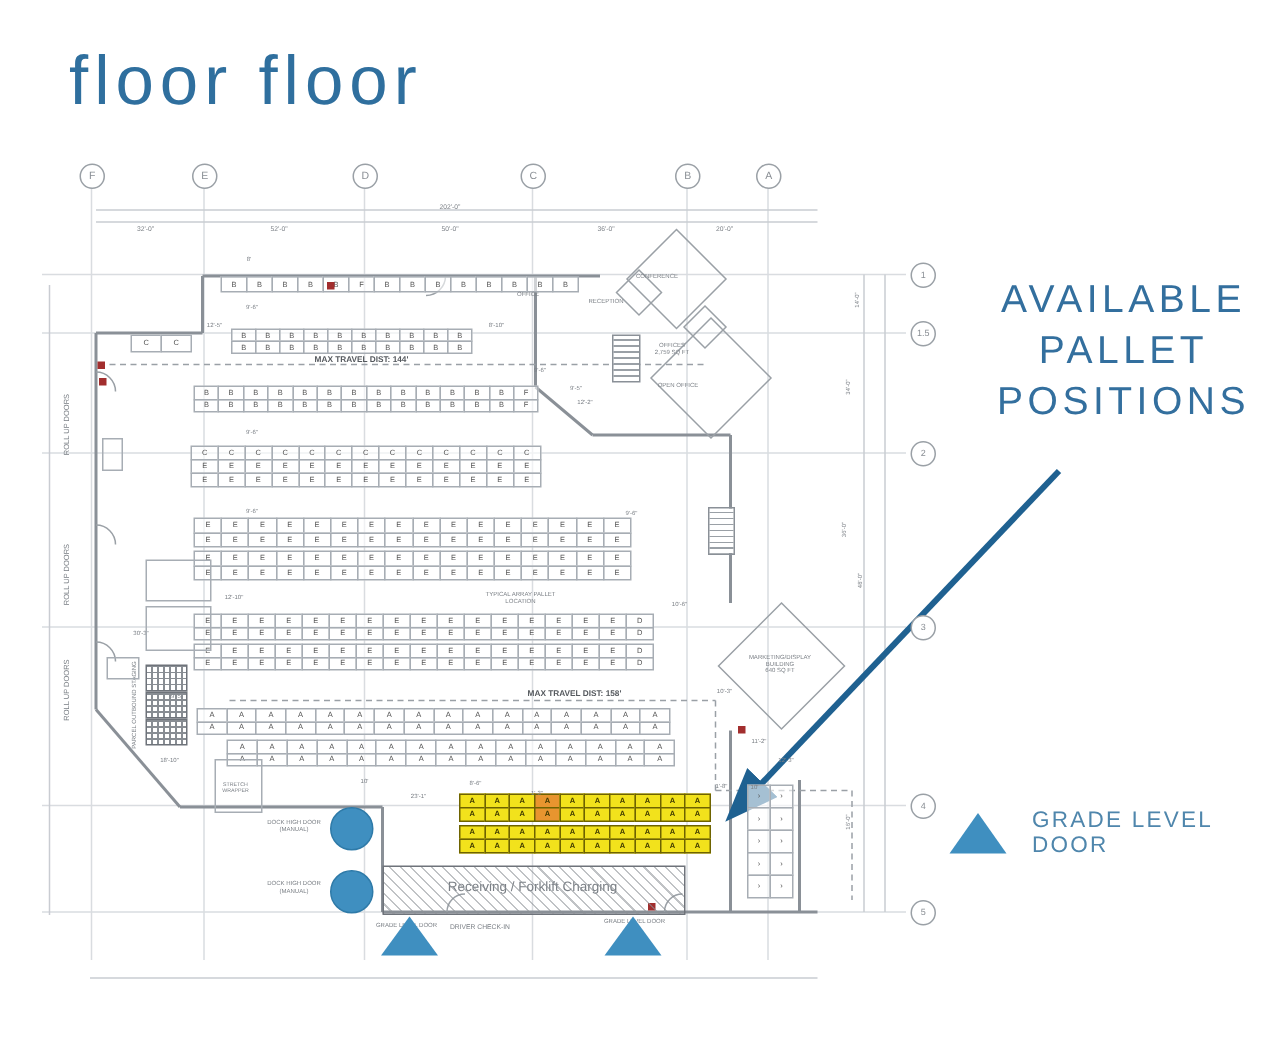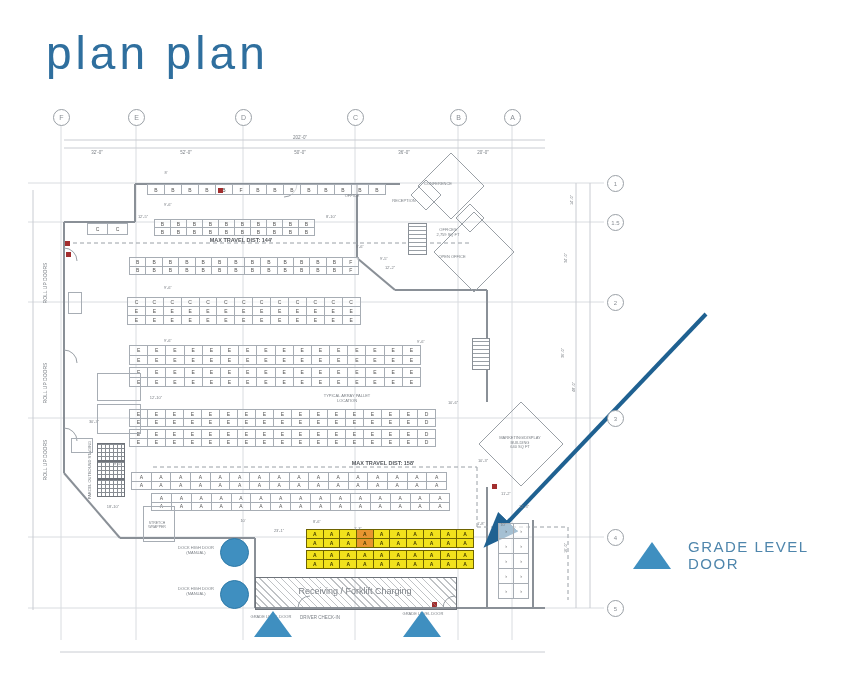--- a/index.html
+++ b/index.html
@@ -41,21 +41,21 @@
   .legend-item{position:absolute;display:flex;align-items:center;}
   .legend-label{color:#4f86ac;font-size:15px;font-weight:300;letter-spacing:1.5px;}
   .legend-tri{width:0;height:0;border-left:19px solid transparent;border-right:19px solid transparent;
         border-bottom:27px solid var(--blue,#3f8fc0);}
   .legend-circ{width:28px;height:28px;border-radius:50%;background:var(--blue,#3f8fc0);}
 </style>
 </head>
 <body>
 
 <div id="page">
-  <div id="page-title">plan plan</div>
+  <div id="page-title">floor floor</div>
 
   <svg id="plan-svg" width="858" height="692">
     <defs>
       <marker id="ah" markerWidth="9" markerHeight="8" refX="7" refY="3.5" orient="auto">
         <path d="M0,0 L9,3.5 L0,7 z" fill="#1f6191"></path>
       </marker>
     </defs>
     <g id="svg-content">
         <line x1="61" y1="125" x2="61" y2="640" class="gl"></line>
         <line x1="136" y1="125" x2="136" y2="640" class="gl"></line>
@@ -628,18 +628,23 @@
       <div class="pblock" style="left: 97px; top: 461px; width: 26px; height: 16px;"></div>
       <div class="pblock" style="left: 97px; top: 479px; width: 26px; height: 16px;"></div>
       <div class="ebox" style="left: 68px; top: 292px; width: 12px; height: 20px;"></div>
       <div class="ebox" style="left: 97px; top: 373px; width: 42px; height: 26px;"></div>
       <div class="ebox" style="left: 97px; top: 404px; width: 42px; height: 28px;"></div>
       <div class="ebox" style="left: 71px; top: 438px; width: 20px; height: 13px;"></div>
       <div class="ebox" style="left: 143px; top: 506px; width: 30px; height: 34px;"></div>
       <div id="receiving" style="left: 255px; top: 577px; width: 200px; height: 31px;"></div>
     </div>
 
+  <div id="annotation">
+    <div>AVAILABLE</div>
+    <div>PALLET</div>
+    <div>POSITIONS</div>
+  </div>
 
   <div class="legend-item" style="left:633px;top:538px;">
     <span class="legend-tri"></span>
     <span class="legend-label" style="margin-left:17px;">GRADE LEVEL DOOR</span>
   </div>
 </div>
 
 </body></html>

